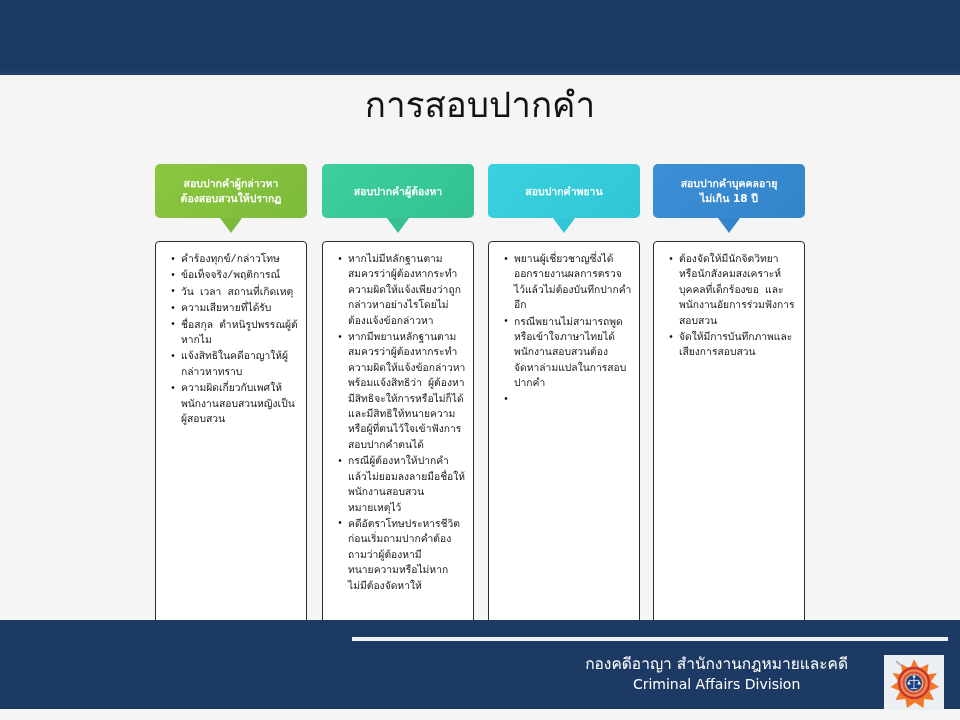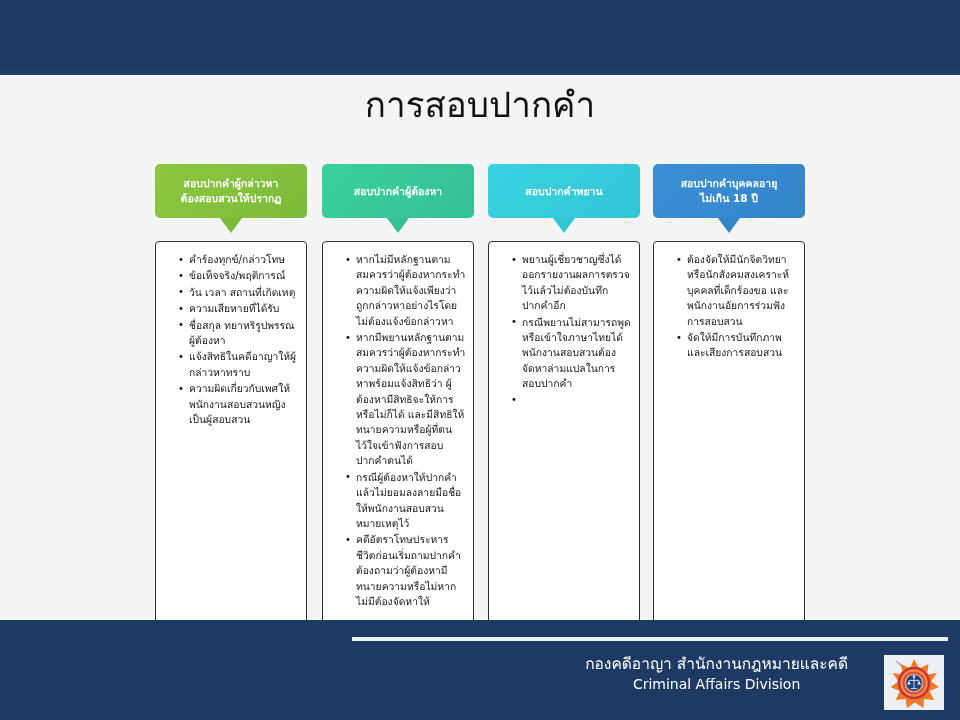--- a/index.html
+++ b/index.html
@@ -98,22 +98,23 @@
   .panel {
     position: absolute;
     top: 77px;
     left: 0;
     width: 152px;
     height: 385px;
     background: #ffffff;
     border: 1px solid #2e2e2e;
     border-radius: 4px;
     box-sizing: border-box;
-    padding: 10px 7px 8px 18px;
+    padding: 10px 7px 8px 10px;
     overflow: hidden;
+    font-family: Liberation Mono, monospace;
   }
   .panel ul {
     margin: 0;
     padding: 0 0 0 15px;
     list-style: none;
   }
   .panel li {
     position: relative;
     font-size: 10.3px;
     line-height: 15.4px;
@@ -130,21 +131,21 @@
     color: #111;
   }
   .panel li.empty { min-height: 15px; }
 
   
   .bottom-band {
     position: absolute;
     left: 0;
     top: 620px;
     width: 960px;
-    height: 100px;
+    height: 89px;
     background: #1c3a63;
   }
   .footer-rule {
     position: absolute;
     left: 352px;
     top: 17px;
     width: 596px;
     height: 4px;
     background: #eef1f5;
   }
@@ -194,21 +195,21 @@
         <span>ต้องสอบสวนให้ปรากฏ</span>
       </span>
       <span class="chip-arrow" style="border-top-color: rgb(124, 187, 58);"></span>
     </div>
     <div class="panel">
       <ul>
         <li>คำร้องทุกข์/กล่าวโทษ</li>
         <li>ข้อเท็จจริง/พฤติการณ์</li>
         <li>วัน เวลา สถานที่เกิดเหตุ</li>
         <li>ความเสียหายที่ได้รับ</li>
-        <li>ชื่อสกุล ทยาหริรูปพรรณผู้ต้องหา</li>
+        <li>ชื่อสกุล ตำหนิรูปพรรณผู้ต้หากไม</li>
         <li>แจ้งสิทธิในคดีอาญาให้ผู้กล่าวหาทราบ</li>
         <li>ความผิดเกี่ยวกับเพศให้พนักงานสอบสวนหญิงเป็นผู้สอบสวน</li>
       </ul>
     </div>
   </div>
 
   <div class="column c1">
     <div class="chip" style="background: linear-gradient(135deg, rgb(61, 207, 158) 0%, rgb(51, 193, 147) 100%); align-items: center;">
       <span>สอบปากคำผู้ต้องหา</span>
       <span class="chip-arrow" style="border-top-color: rgb(51, 193, 147);"></span>

